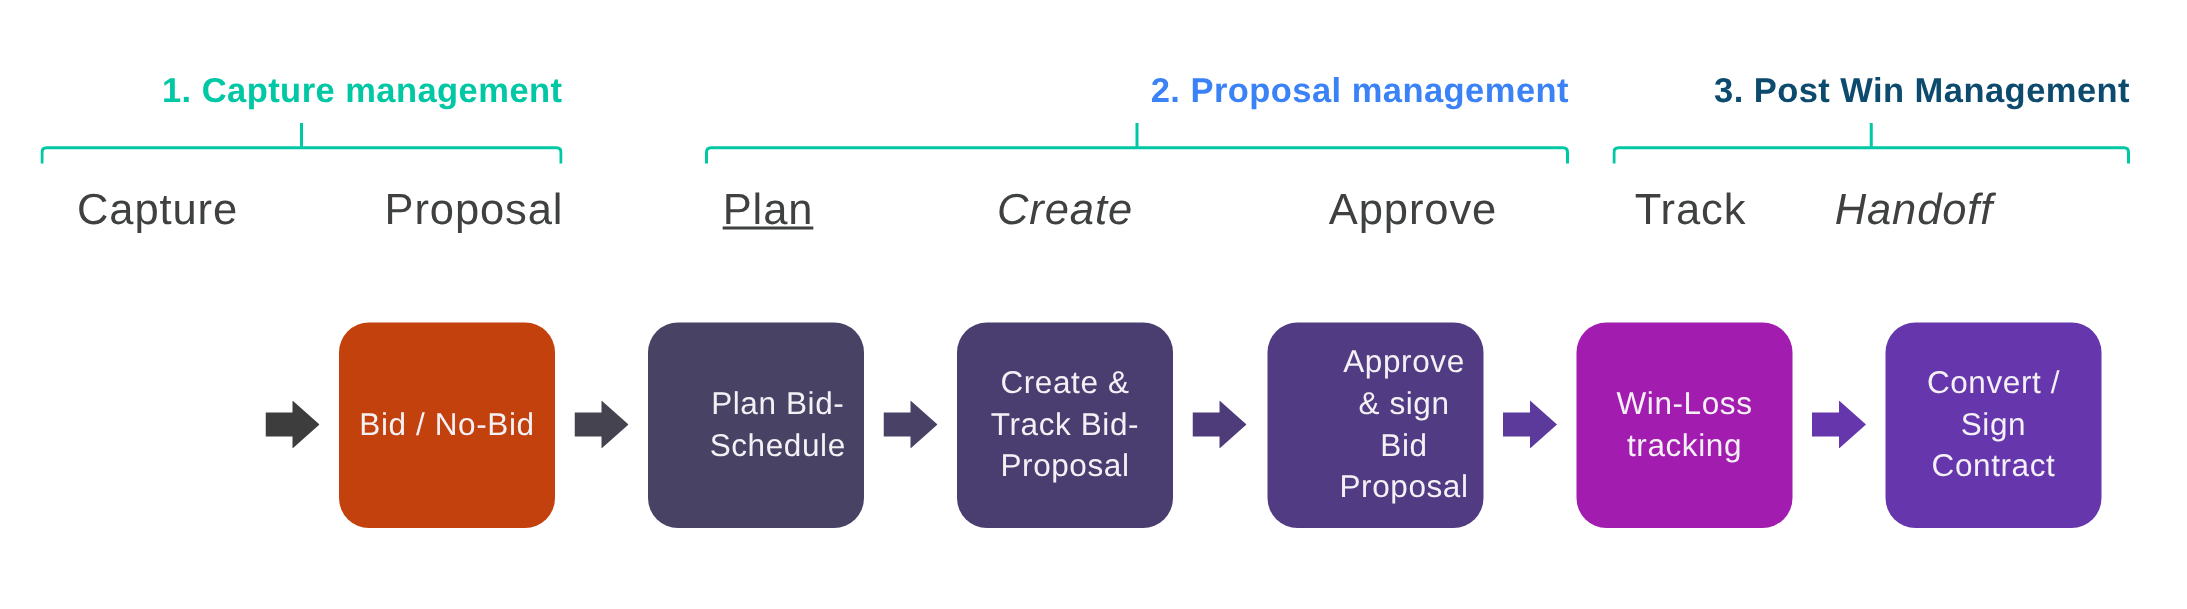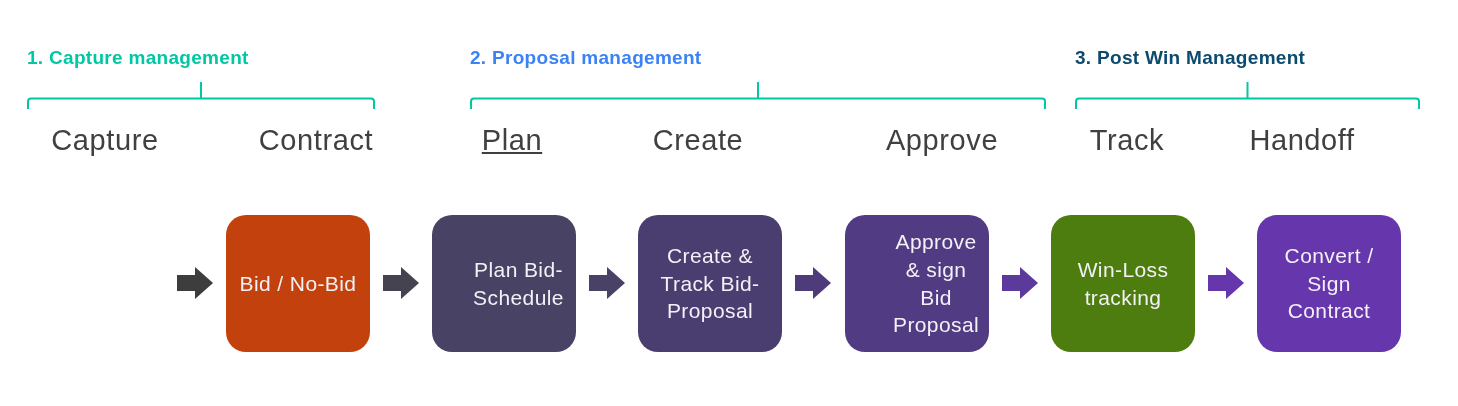--- a/index.html
+++ b/index.html
@@ -11,24 +11,24 @@
   .canvas {
     position: relative;
     width: 1458px;
     height: 406px;
     background: #ffffff;
     overflow: hidden;
   }
   .phase-heading {
     position: absolute;
     top: 47px;
-    font-size: 19px;
+    font-size: 23px;
     font-weight: 700;
     letter-spacing: 0.3px;
-    text-align: left;
+    text-align: right;
     white-space: nowrap;
   }
   .brace {
     position: absolute;
     top: 82px;
     height: 28px;
     display: block;
   }
   .stage-label {
     position: absolute;
@@ -79,40 +79,40 @@
     <path d="M1 27 L1 19.5 Q1 16.5 4 16.5 L344 16.5 Q347 16.5 347 19.5 L347 27 M174 0 L174 16.5" fill="none" stroke-width="2" style="stroke: rgb(0, 199, 164);"></path>
   </svg>
   <svg class="brace" style="left:470px;" width="576" height="28" viewBox="0 0 576 28">
     <path d="M1 27 L1 19.5 Q1 16.5 4 16.5 L572 16.5 Q575 16.5 575 19.5 L575 27 M288 0 L288 16.5" fill="none" stroke-width="2" style="stroke: rgb(0, 199, 164);"></path>
   </svg>
   <svg class="brace" style="left:1075px;" width="345" height="28" viewBox="0 0 345 28">
     <path d="M1 27 L1 19.5 Q1 16.5 4 16.5 L341 16.5 Q344 16.5 344 19.5 L344 27 M172.5 0 L172.5 16.5" fill="none" stroke-width="2" style="stroke: rgb(0, 199, 164);"></path>
   </svg>
 
   <div class="stage-label" style="left:-5px;">Capture</div>
-  <div class="stage-label" style="left:206px;">Contract</div>
+  <div class="stage-label" style="left:206px;">Proposal</div>
   <div class="stage-label" style="left:402px;text-decoration:underline;">Plan</div>
-  <div class="stage-label" style="left:588px;">Create</div>
+  <div class="stage-label" style="left:600px;font-style:italic;">Create</div>
   <div class="stage-label" style="left:832px;">Approve</div>
   <div class="stage-label" style="left:1017px;">Track</div>
-  <div class="stage-label" style="left:1192px;">Handoff</div>
+  <div class="stage-label" style="left:1166px;font-style:italic;">Handoff</div>
 
   <div class="flow-box" style="left: 226px; background-color: #c2410c;">
     <span>Bid / No-Bid</span>
   </div>
   <div class="flow-box" style="left: 432px; background-color: rgb(72, 66, 100); padding-left: 39px;">
     <span>Plan Bid-Schedule</span>
   </div>
   <div class="flow-box" style="left: 638px; background-color: rgb(74, 61, 112);">
     <span>Create &amp; Track Bid-Proposal</span>
   </div>
   <div class="flow-box" style="left: 845px; background-color: rgb(81, 60, 131); padding-left: 48px;">
     <span>Approve &amp; sign Bid Proposal</span>
   </div>
-  <div class="flow-box" style="left: 1051px; background-color: #4d7c0f;">
+  <div class="flow-box" style="left: 1051px; background-color: #a21caf;">
     <span>Win-Loss tracking</span>
   </div>
   <div class="flow-box" style="left: 1257px; background-color: rgb(102, 54, 173);">
     <span>Convert / Sign Contract</span>
   </div>
 
   <svg class="flow-arrow" style="left:177px;" viewBox="0 0 36 32">
     <polygon points="0,8 18,8 18,0 36,16 18,32 18,24 0,24" style="fill: rgb(61, 61, 61);"></polygon>
   </svg>
   <svg class="flow-arrow" style="left:383px;" viewBox="0 0 36 32">

